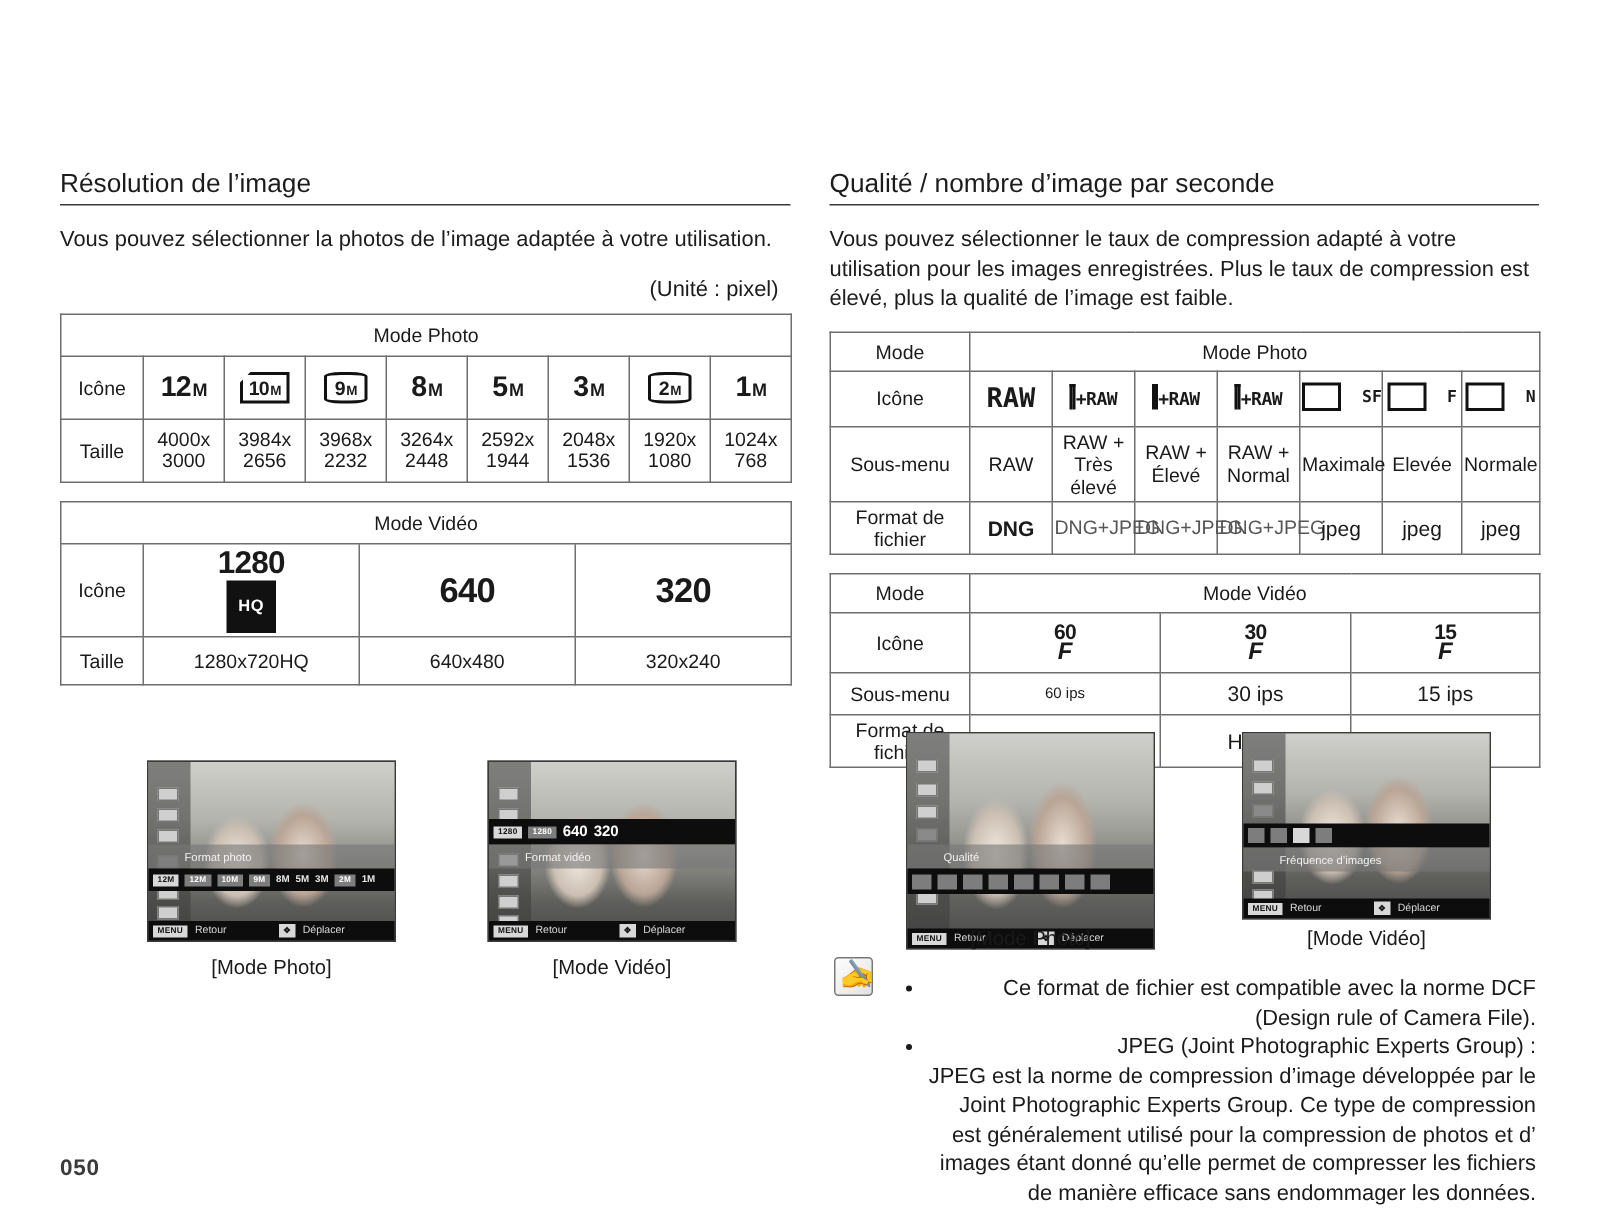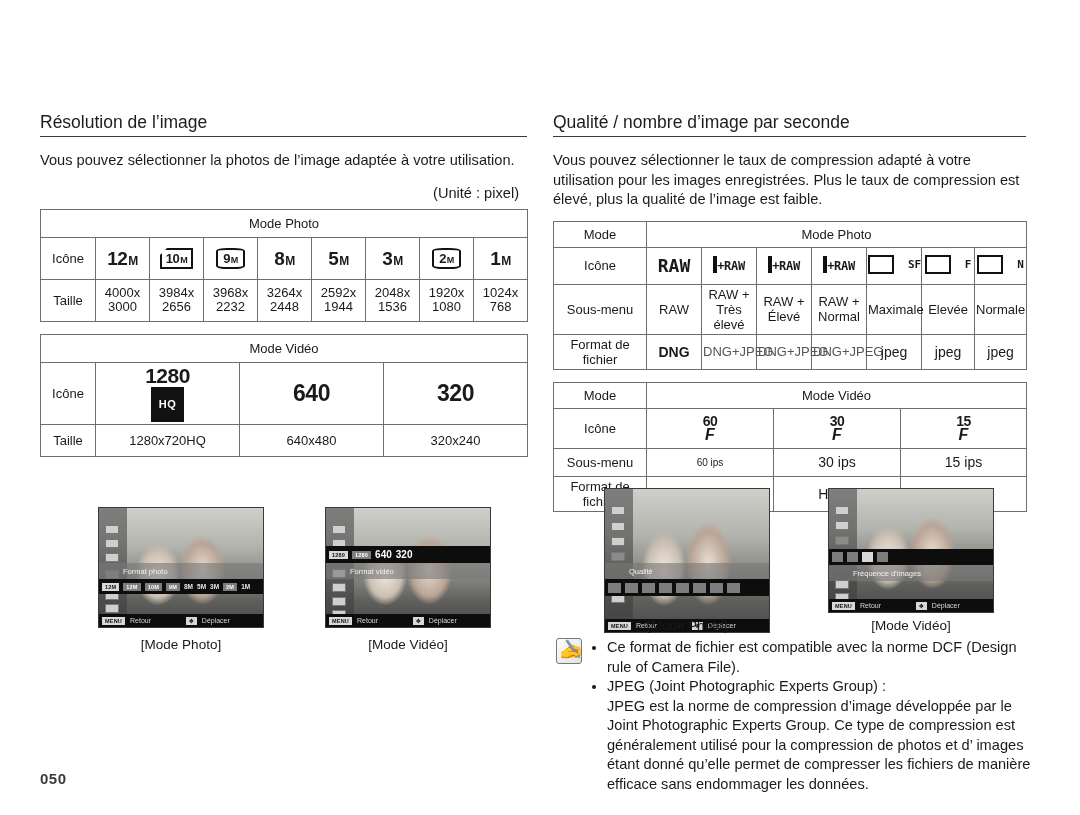--- a/index.html
+++ b/index.html
@@ -157,21 +157,21 @@
     border: 1.6px solid #777; border-radius: 3px;
     background: linear-gradient(135deg,#fdfdfd,#e2e2e2);
     position: relative;
   }
   .note-ico::after {
     content: "\270D";
     position:absolute; left: 3px; top: -1px; font-size: 19px; color: #444;
     transform: scaleX(-1);
   }
   .note-body { font-size: 14.6px; line-height: 19.5px; }
-  .note-body ul { margin: 0; padding-left: 15px; }
+  .note-body ul { margin: 12px; padding-left: 15px; text-align: right; }
   .note-body li { margin: 0; }
 
   .pagenum {
     position: absolute; left: 40px; top: 770px;
     font-size: 15px; font-weight: bold; color: #3b3b3b; letter-spacing: 0.5px;
   }
 </style>
 </head>
 <body>
 

